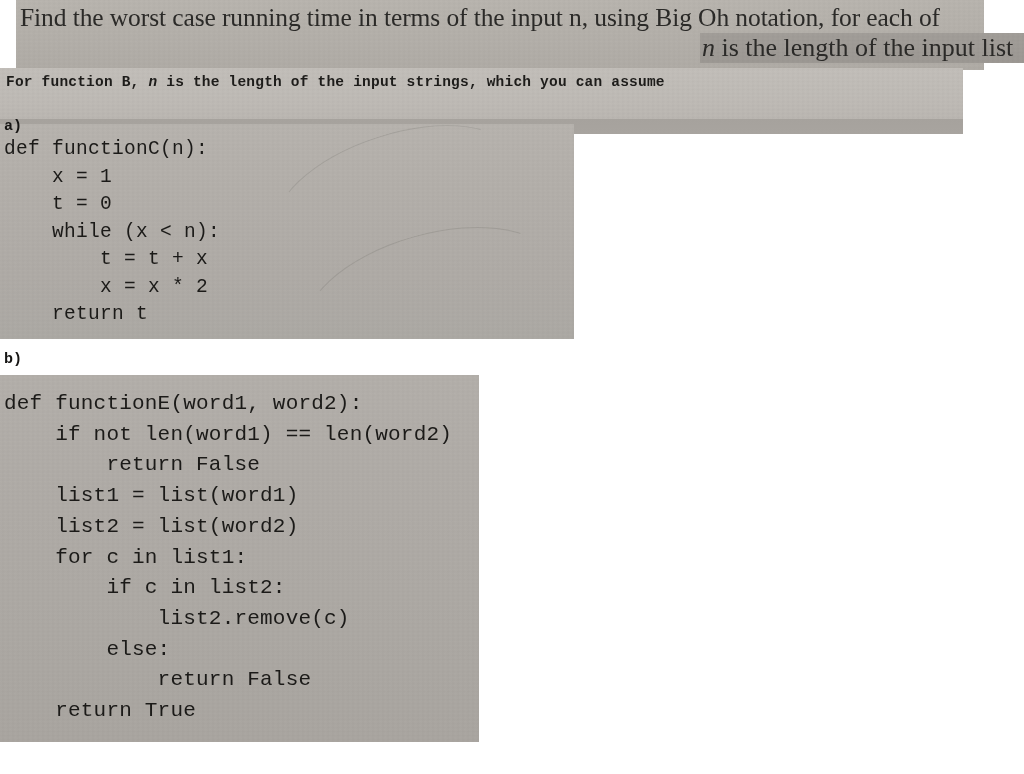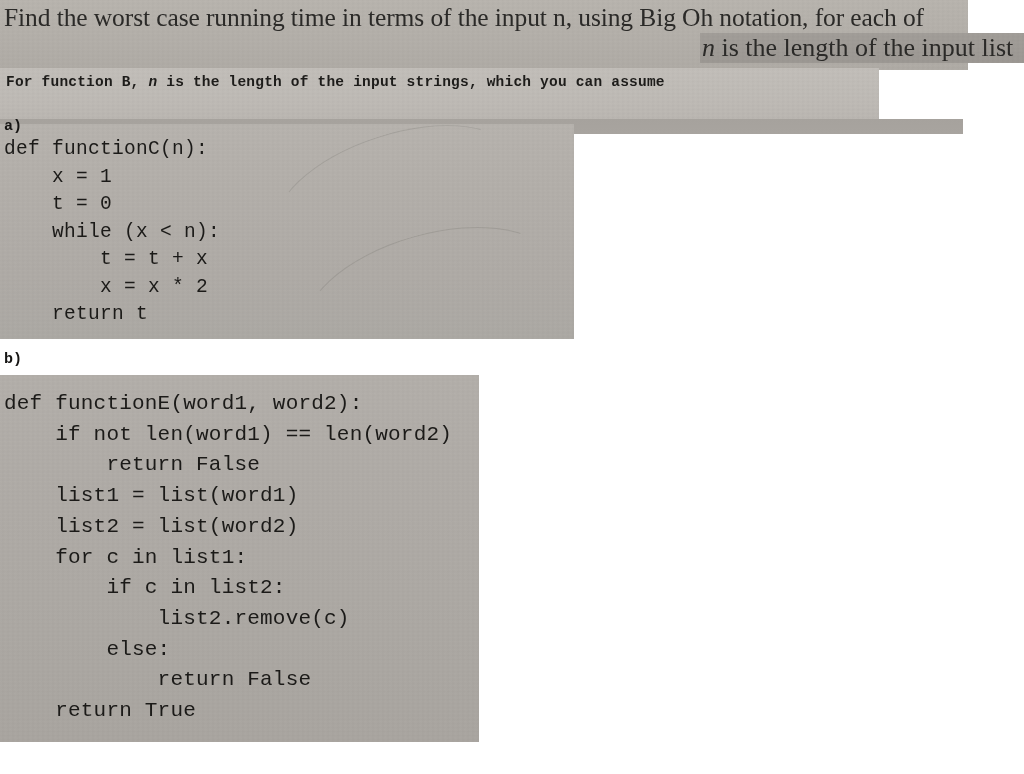--- a/index.html
+++ b/index.html
@@ -37,21 +37,21 @@
         rgba(255,255,255,0.035) 0px,
         rgba(255,255,255,0.035) 1px,
         rgba(0,0,0,0.02) 3px,
         rgba(0,0,0,0.0) 5px);
     mix-blend-mode: multiply;
     opacity: .75;
   }
 
   
   #question-panel {
-    left: 0;
+    left: 16px;
     top: 0;
     width: 968px;
     height: 70px;
     background:
       linear-gradient(180deg, #b9b5af 0%, #b5b1ab 45%, #b0aca6 100%);
   }
   #question-panel .q-line {
     position: absolute;
     left: 4px;
     font-family: "Liberation Serif", serif;
@@ -85,21 +85,21 @@
     white-space: nowrap;
   }
   #question-highlight .hl-text .ital {
     font-style: italic;
   }
 
   
   #addendum-panel {
     left: 0;
     top: 68px;
-    width: 879px;
+    width: 963px;
     height: 56px;
     background: linear-gradient(180deg, #c3bfba 0%, #bfbbb6 60%, #bab6b1 100%);
     text-align: right;
   }
   #addendum-panel .a-line {
     position: absolute;
     left: 6px;
     font-family: "Liberation Mono", monospace;
     font-size: 14.5px;
     font-weight: bold;

